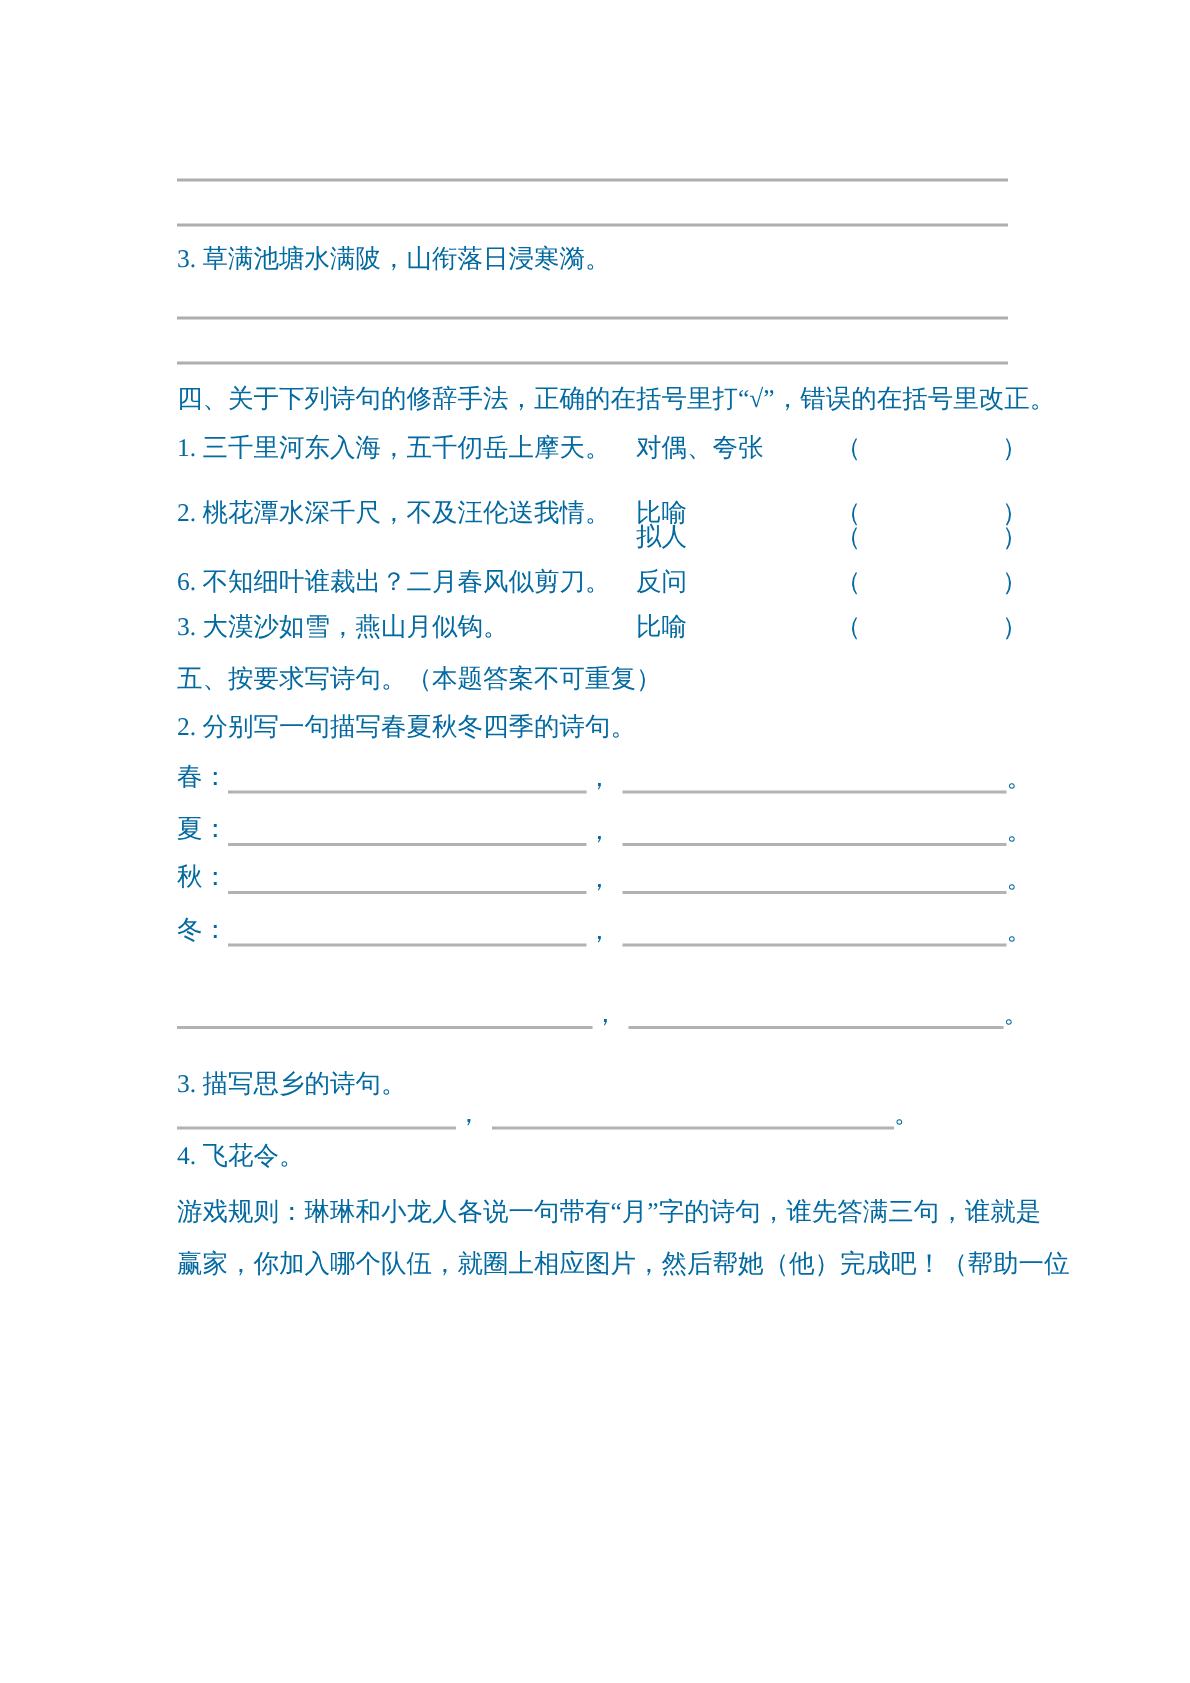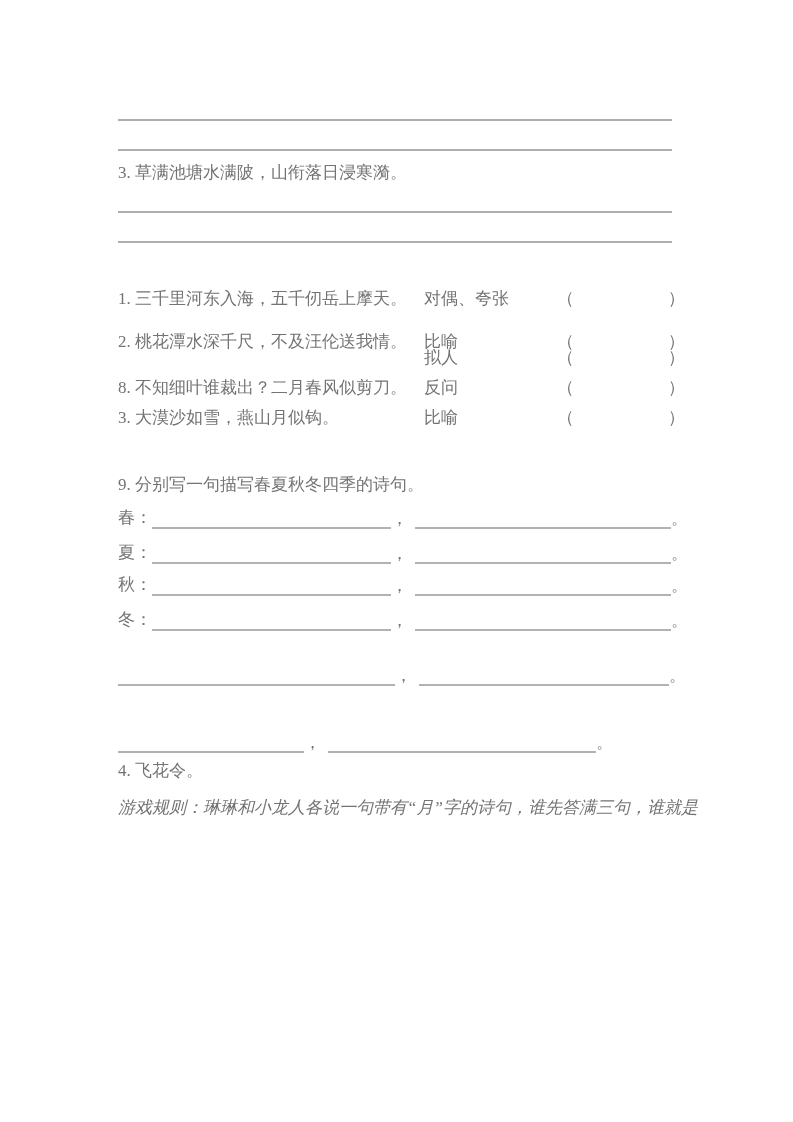--- a/index.html
+++ b/index.html
@@ -3,21 +3,21 @@
 <meta charset="utf-8">
 <style>
   html, body { margin: 0; padding: 0; background: #ffffff; }
   .page {
     position: relative;
     width: 793px;
     height: 1122px;
     background: #ffffff;
     font-family: "Liberation Serif", "DejaVu Serif", serif;
     font-size: 17px;
-    color: #737373;
+    color: #0369a1;
     overflow: hidden;
   }
   
   .hr {
     position: absolute;
     left: 118px;
     width: 554px;
     height: 2px;
     background: #aeaeae;
   }
@@ -60,37 +60,37 @@
   .b256 { width: 256px; } .b268 { width: 268px; } .b277 { width: 277px; }
   .gapL { margin-left: 7px; }
   .pm { line-height: 20px; }
   .slabel { line-height: 22px; }
   
   .rules {
     position: absolute;
     left: 118px;
     width: 560px;
     line-height: 35px;
-    font-style: italic;
   }
   .rules div { white-space: nowrap; }
 </style>
 </head>
 <body>
 
 <div class="page">
 
   <div class="hr" style="top:119px"></div>
   <div class="hr" style="top:149px"></div>
 
   <div class="t" style="top:161px">3. 草满池塘水满陂，山衔落日浸寒漪。</div>
 
   <div class="hr" style="top:211px"></div>
   <div class="hr" style="top:241px"></div>
 
+  <div class="t" style="top:254px">四、关于下列诗句的修辞手法，正确的在括号里打“√”，错误的在括号里改正。</div>
 
   <div class="row4" style="top:287px">
     <span class="poem">1. 三千里河东入海，五千仞岳上摩天。</span>
     <span class="device">对偶、夸张</span>
     <span class="bro">（</span>
     <span class="brsp"></span>
     <span class="brc">）</span>
   </div>
   <div class="row4" style="top:330px">
     <span class="poem">2. 桃花潭水深千尺，不及汪伦送我情。</span>
@@ -99,35 +99,36 @@
     <span class="brsp"></span>
     <span class="brc">）</span>
   </div>
   <div class="row4" style="top:346px">
     <span class="device">拟人</span>
     <span class="bro">（</span>
     <span class="brsp"></span>
     <span class="brc">）</span>
   </div>
   <div class="row4" style="top:376px">
-    <span class="poem">8. 不知细叶谁裁出？二月春风似剪刀。</span>
+    <span class="poem">6. 不知细叶谁裁出？二月春风似剪刀。</span>
     <span class="device">反问</span>
     <span class="bro">（</span>
     <span class="brsp"></span>
     <span class="brc">）</span>
   </div>
   <div class="row4" style="top:406px">
     <span class="poem">3. 大漠沙如雪，燕山月似钩。</span>
     <span class="device">比喻</span>
     <span class="bro">（</span>
     <span class="brsp"></span>
     <span class="brc">）</span>
   </div>
 
-  <div class="t" style="top:473px">9. 分别写一句描写春夏秋冬四季的诗句。</div>
+  <div class="t" style="top:441px">五、按要求写诗句。（本题答案不可重复）</div>
+  <div class="t" style="top:473px">2. 分别写一句描写春夏秋冬四季的诗句。</div>
 
   <div class="srow" style="top:503px">
     <span class="slabel">春：</span>
     <span class="blank b239"></span>
     <span class="pm">，</span>
     <span class="blank b256 gapL"></span>
     <span class="pm">。</span>
   </div>
   <div class="srow" style="top:538px">
     <span class="slabel">夏：</span>
@@ -151,25 +152,27 @@
     <span class="pm">。</span>
   </div>
 
   <div class="srow" style="top:660px">
     <span class="blank b277"></span>
     <span class="pm">，</span>
     <span class="blank b250 gapL"></span>
     <span class="pm">。</span>
   </div>
 
+  <div class="t" style="top:711px">3. 描写思乡的诗句。</div>
   <div class="srow" style="top:727px">
     <span class="blank b186"></span>
     <span class="pm">，</span>
     <span class="blank b268 gapL"></span>
     <span class="pm">。</span>
   </div>
 
   <div class="t" style="top:759px">4. 飞花令。</div>
   <div class="rules" style="top:790px">
     <div>游戏规则：琳琳和小龙人各说一句带有“月”字的诗句，谁先答满三句，谁就是</div>
+    <div>赢家，你加入哪个队伍，就圈上相应图片，然后帮她（他）完成吧！（帮助一位</div>
   </div>
 
 </div>
 
 </body></html>

